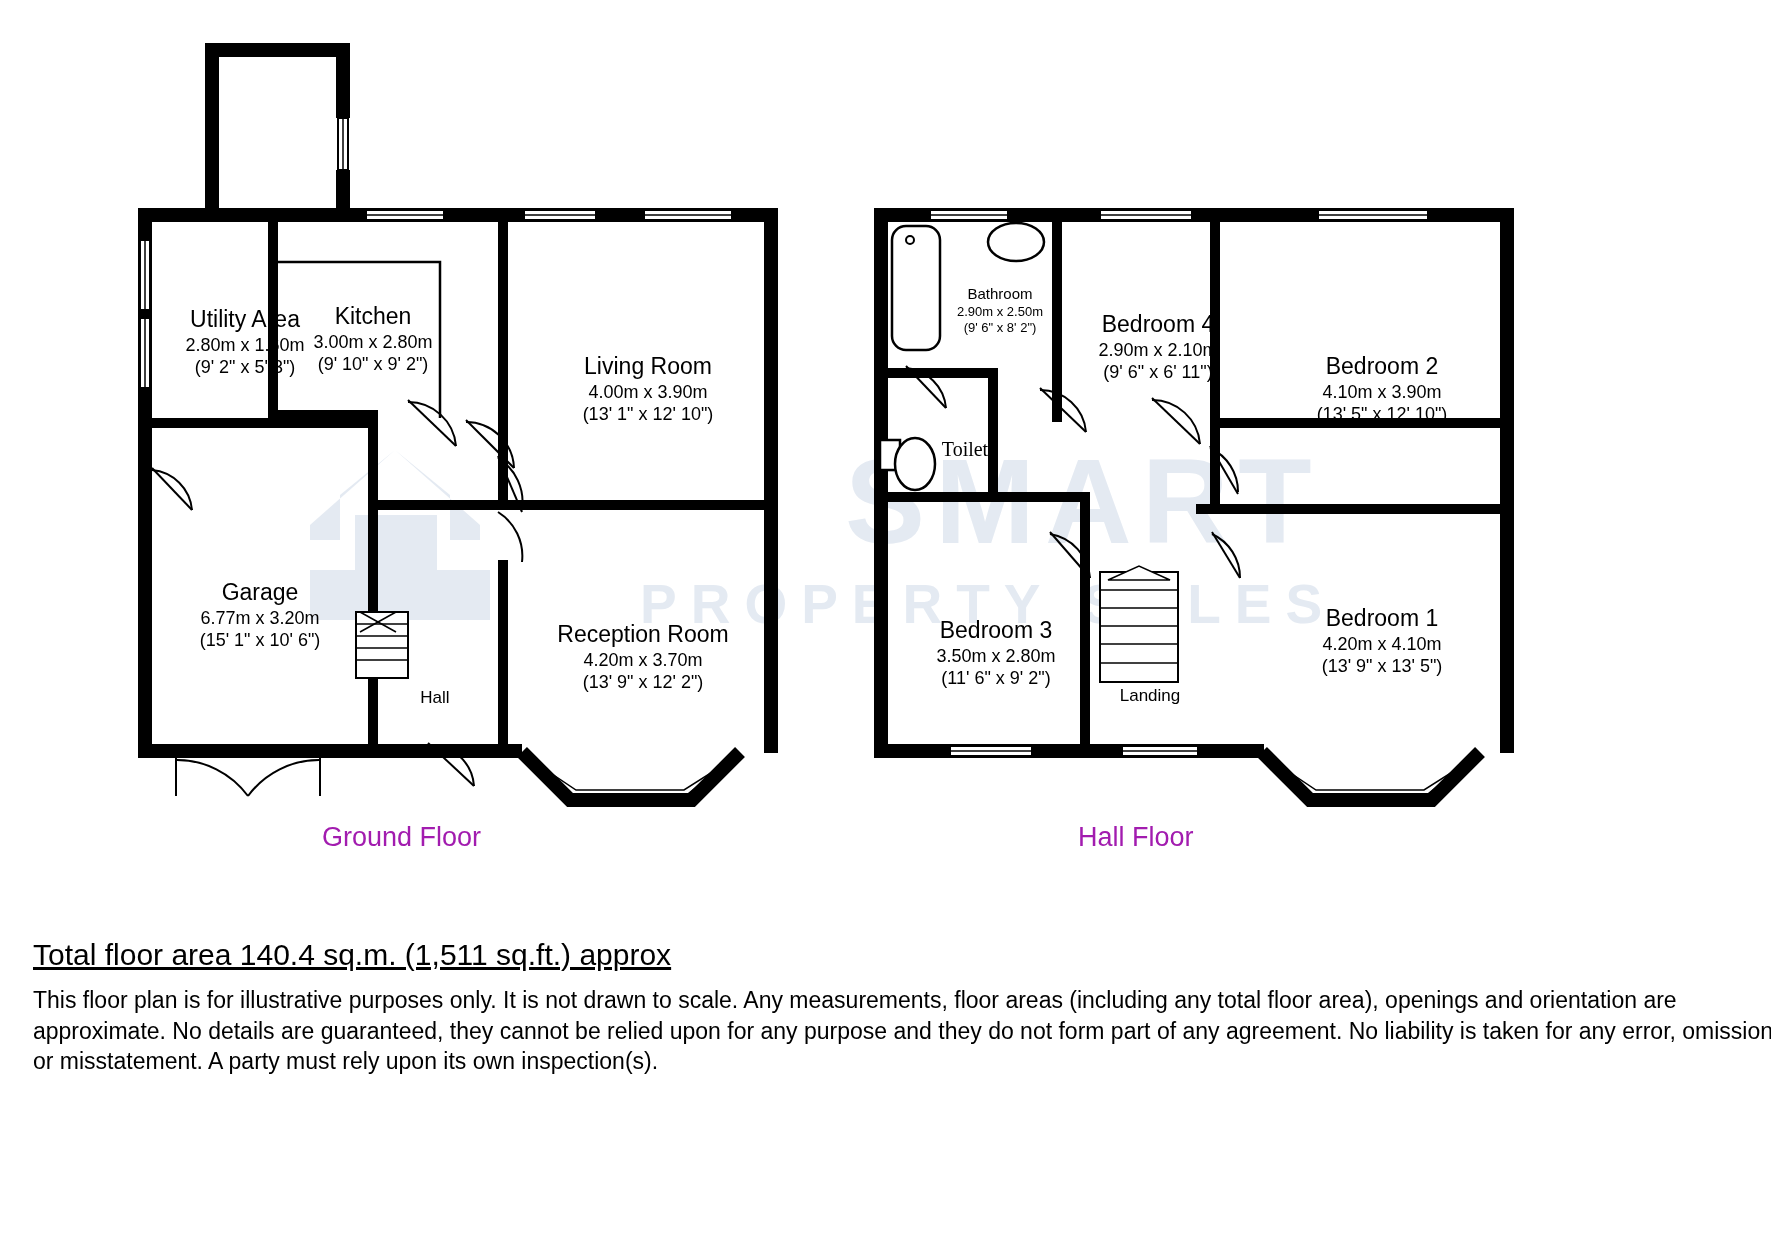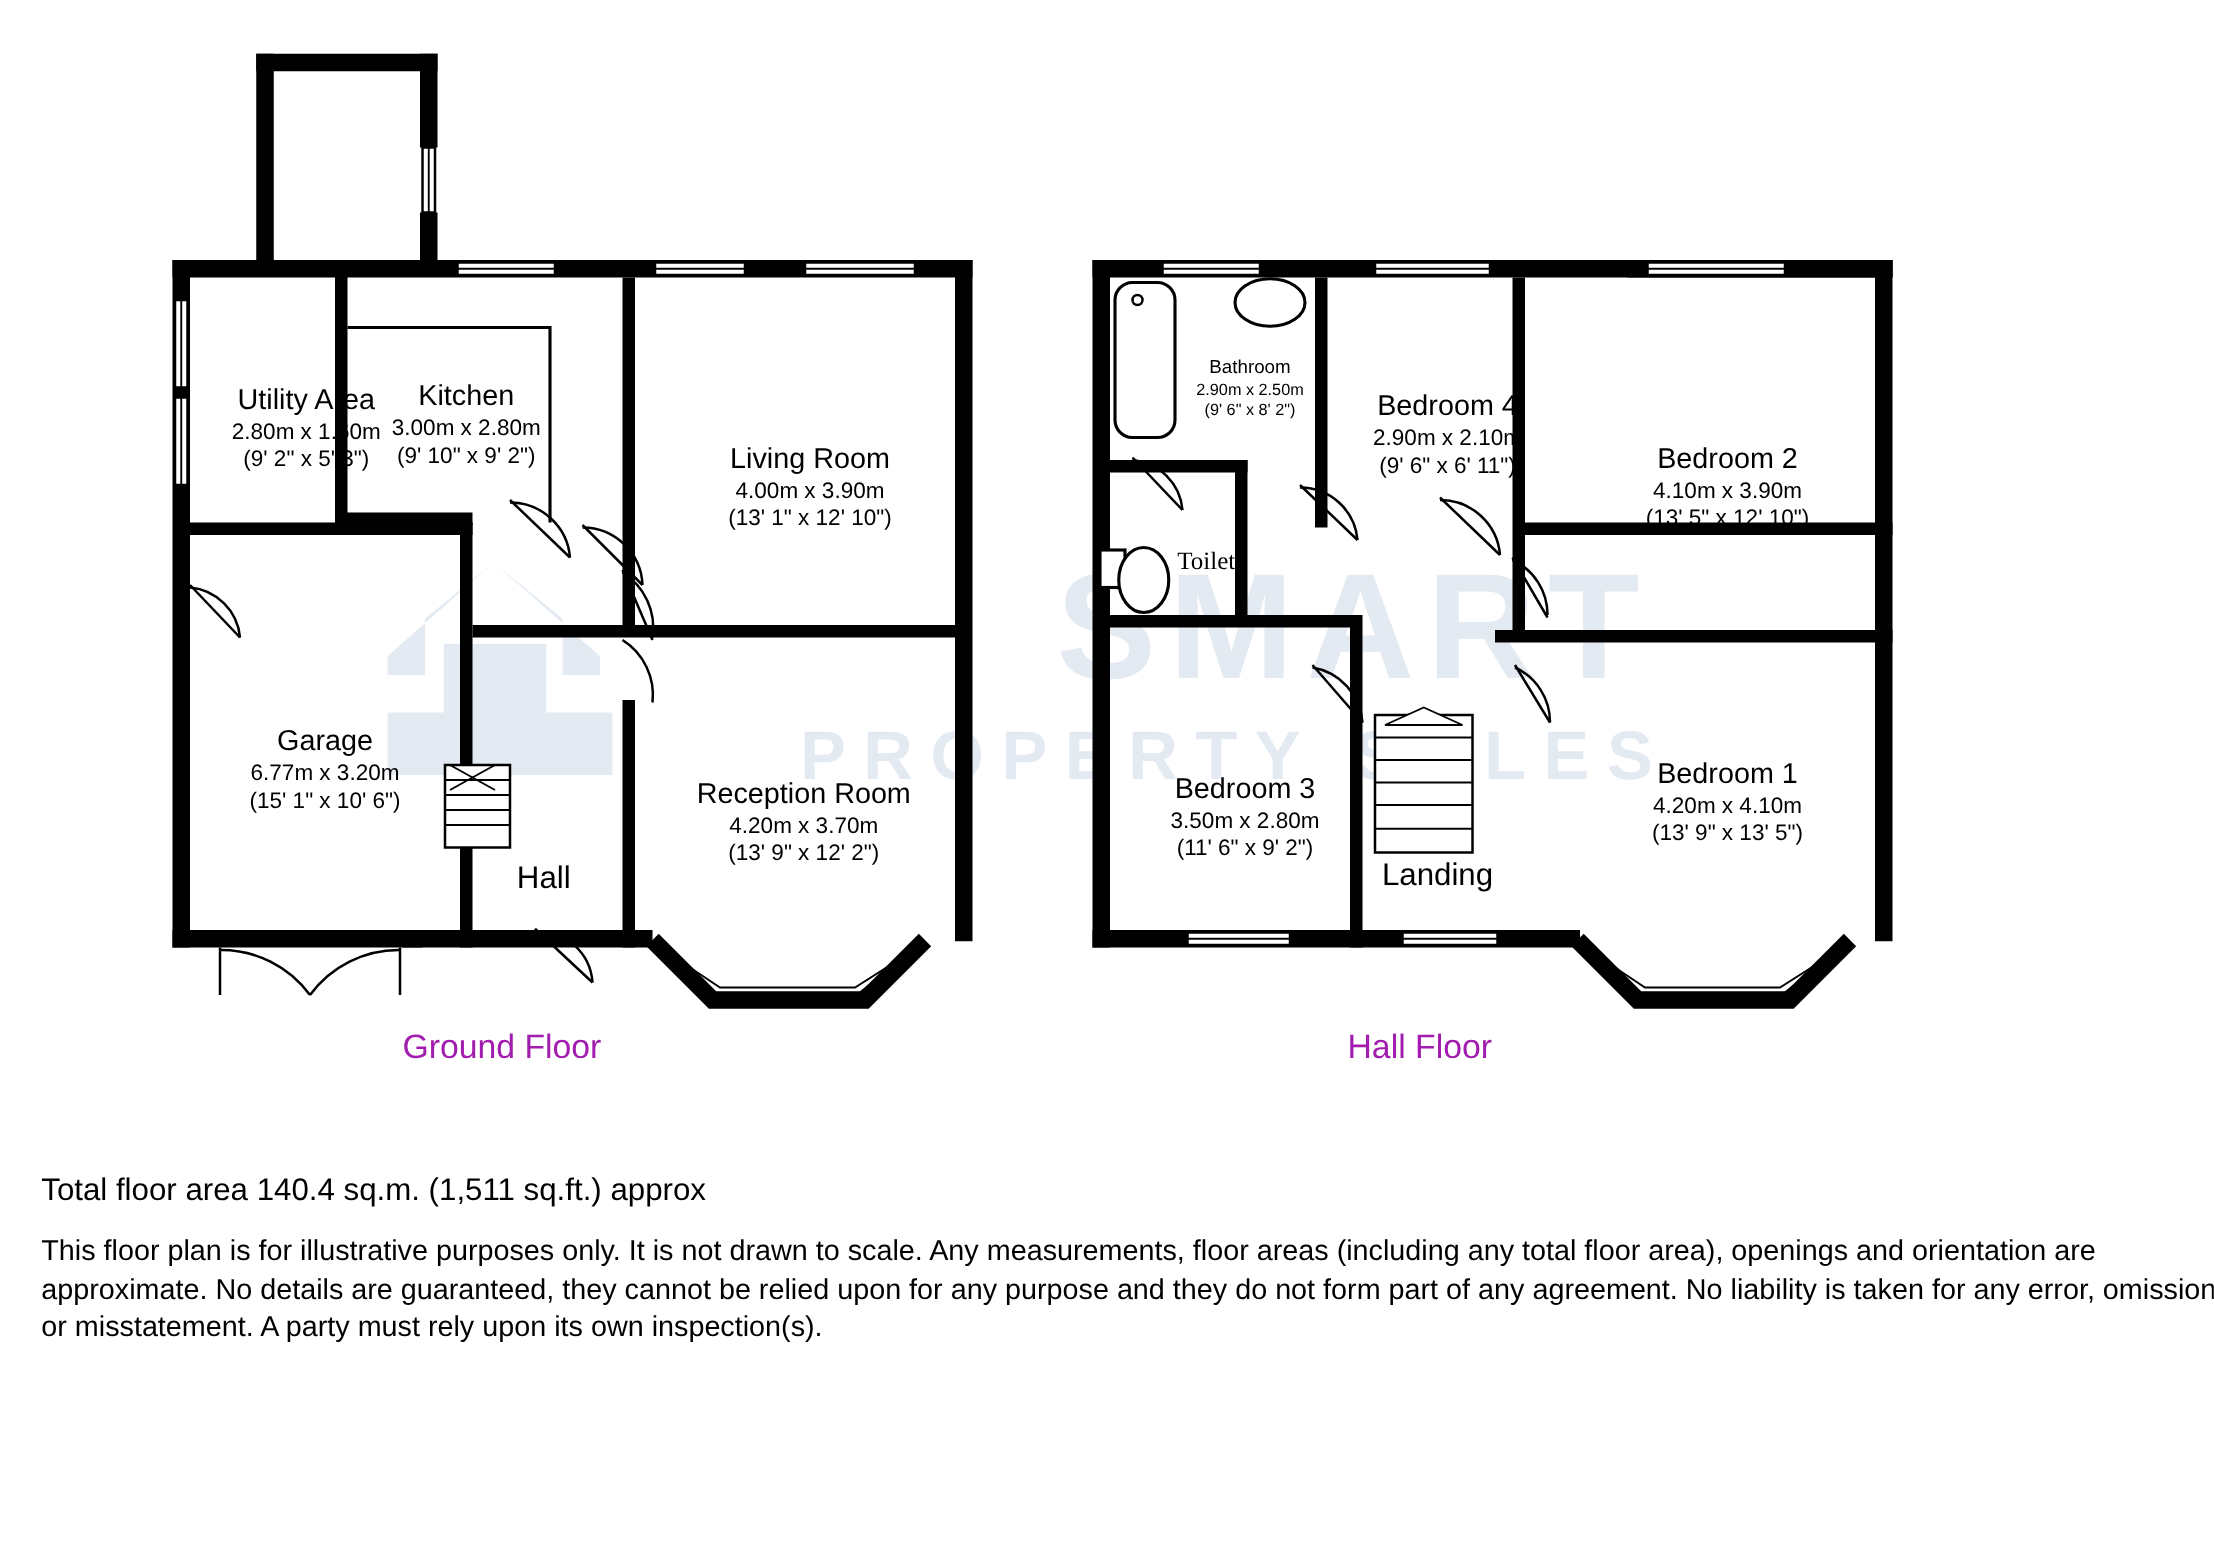--- a/index.html
+++ b/index.html
@@ -6,24 +6,24 @@
   body{width:1771px;height:1239px;font-family:"Liberation Sans",sans-serif;color:#000;overflow:hidden;position:relative;}
   #plan{position:absolute;left:0;top:0;width:1771px;height:1239px;}
 
   .floorlabel{position:absolute;font-weight:normal;font-size:27px;letter-spacing:0px;color:#a21caf;white-space:nowrap;}
 
   .roomlbl{position:absolute;text-align:center;white-space:nowrap;line-height:1.25;}
   .roomlbl .nm{font-size:23px;}
   .roomlbl .dm{font-size:18px;}
   .roomlbl.small .nm{font-size:15px;}
   .roomlbl.small .dm{font-size:13px;}
-  .roomlbl.plain .nm{font-size:25px;}
+  .roomlbl.plain .nm{font-size:17px;}
 
   .footer{position:absolute;left:33px;font-size:23px;color:#000;}
-  .footer.t1{top:938px;font-size:25px;}
+  .footer.t1{top:938px;font-size:30px;text-decoration:underline;}
   .disc{position:absolute;left:33px;top:985px;width:1760px;font-size:23px;line-height:1.33;}
 
   .wm{position:absolute;left:300px;top:420px;width:980px;height:240px;pointer-events:none;}
   .wm-text{position:absolute;font-weight:bold;color:#e4eaf2;white-space:nowrap;}
 </style>
 </head>
 <body>
 
 <div class="wm">
   <svg width="980" height="240" viewBox="0 0 980 240" xmlns="http://www.w3.org/2000/svg">

